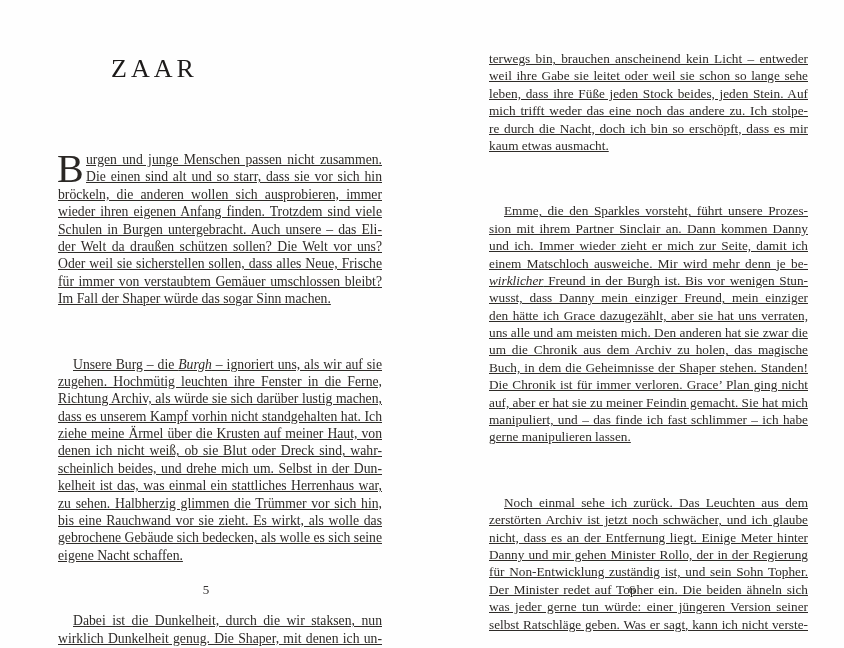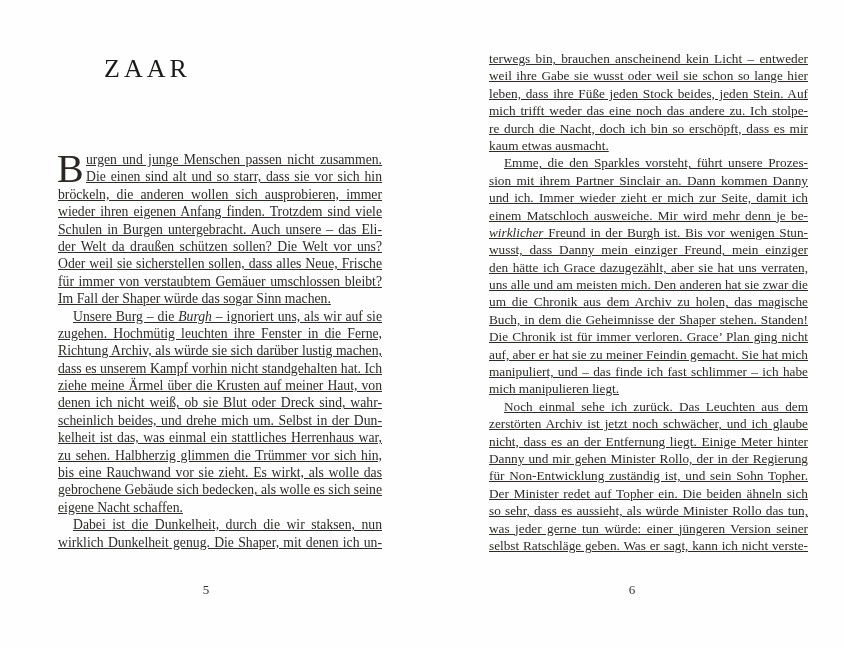--- a/index.html
+++ b/index.html
@@ -11,21 +11,21 @@
     position: relative;
     width: 844px;
     height: 648px;
     background: #fefefe;
     font-family: "Liberation Serif", serif;
     color: #2e2b28;
     overflow: hidden;
   }
   .chapter-title {
     position: absolute;
-    left: 104px;
+    left: 111px;
     top: 54px;
     font-size: 26px;
     letter-spacing: 4px;
     color: #1d1b1a;
     font-weight: 400;
   }
   .text-col {
     position: absolute;
     font-size: 14px;
     line-height: 17.4px;
@@ -37,21 +37,21 @@
     text-align: justify;
     text-align-last: justify;
     text-decoration: underline;
     -moz-text-align-last: justify;
   }
   .line.noj {
     text-align: center;
     text-align-last: left;
     -moz-text-align-last: left;
   }
-  .line.ind { padding-left: 15px; }
+  .line.ind { padding-left: 15px; margin-top: 48px; }
   .line.dc  { padding-left: 28px; }
   .line em  { font-style: italic; }
   .drop-cap {
     position: absolute;
     left: -1px;
     top: 1px;
     font-size: 40px;
     line-height: 34px;
     color: #2a2724;
   }
@@ -95,46 +95,45 @@
       <div class="line">zu sehen. Halbherzig glimmen die Trümmer vor sich hin,</div>
       <div class="line">bis eine Rauchwand vor sie zieht. Es wirkt, als wolle das</div>
       <div class="line">gebrochene Gebäude sich bedecken, als wolle es sich seine</div>
       <div class="line noj">eigene Nacht schaffen.</div>
       <div class="line ind">Dabei ist die Dunkelheit, durch die wir staksen, nun</div>
       <div class="line">wirklich Dunkelheit genug. Die Shaper, mit denen ich un-</div>
     </div>
 
   <div class="text-col right-col" style="font-size: 13.28px;">
       <div class="line">terwegs bin, brauchen anscheinend kein Licht – entweder</div>
-      <div class="line">weil ihre Gabe sie wusst oder weil sie schon so lange hier</div>
+      <div class="line">weil ihre Gabe sie leitet oder weil sie schon so lange sehe</div>
       <div class="line">leben, dass ihre Füße jeden Stock beides, jeden Stein. Auf</div>
       <div class="line">mich trifft weder das eine noch das andere zu. Ich stolpe-</div>
       <div class="line">re durch die Nacht, doch ich bin so erschöpft, dass es mir</div>
       <div class="line noj">kaum etwas ausmacht.</div>
       <div class="line ind">Emme, die den Sparkles vorsteht, führt unsere Prozes-</div>
       <div class="line">sion mit ihrem Partner Sinclair an. Dann kommen Danny</div>
       <div class="line">und ich. Immer wieder zieht er mich zur Seite, damit ich</div>
       <div class="line">einem Matschloch ausweiche. Mir wird mehr denn je be-</div>
       <div class="line"><em>wirklicher</em> Freund in der Burgh ist. Bis vor wenigen Stun-</div>
       <div class="line">wusst, dass Danny mein einziger Freund, mein einziger</div>
       <div class="line">den hätte ich Grace dazugezählt, aber sie hat uns verraten,</div>
       <div class="line">uns alle und am meisten mich. Den anderen hat sie zwar die</div>
       <div class="line">um die Chronik aus dem Archiv zu holen, das magische</div>
       <div class="line">Buch, in dem die Geheimnisse der Shaper stehen. Standen!</div>
       <div class="line">Die Chronik ist für immer verloren. Grace’ Plan ging nicht</div>
       <div class="line">auf, aber er hat sie zu meiner Feindin gemacht. Sie hat mich</div>
       <div class="line">manipuliert, und – das finde ich fast schlimmer – ich habe</div>
-      <div class="line noj">mich manipulieren liegt.</div>
+      <div class="line noj">gerne manipulieren lassen.</div>
       <div class="line ind">Noch einmal sehe ich zurück. Das Leuchten aus dem</div>
       <div class="line">zerstörten Archiv ist jetzt noch schwächer, und ich glaube</div>
       <div class="line">nicht, dass es an der Entfernung liegt. Einige Meter hinter</div>
       <div class="line">Danny und mir gehen Minister Rollo, der in der Regierung</div>
       <div class="line">für Non-Entwicklung zuständig ist, und sein Sohn Topher.</div>
       <div class="line">Der Minister redet auf Topher ein. Die beiden ähneln sich</div>
-      <div class="line">so sehr, dass es aussieht, als würde Minister Rollo das tun,</div>
       <div class="line">was jeder gerne tun würde: einer jüngeren Version seiner</div>
       <div class="line">selbst Ratschläge geben. Was er sagt, kann ich nicht verste-</div>
     </div>
 
   <div class="page-num left">5</div>
 
   <div class="page-num right">6</div>
 
 </div>
 

